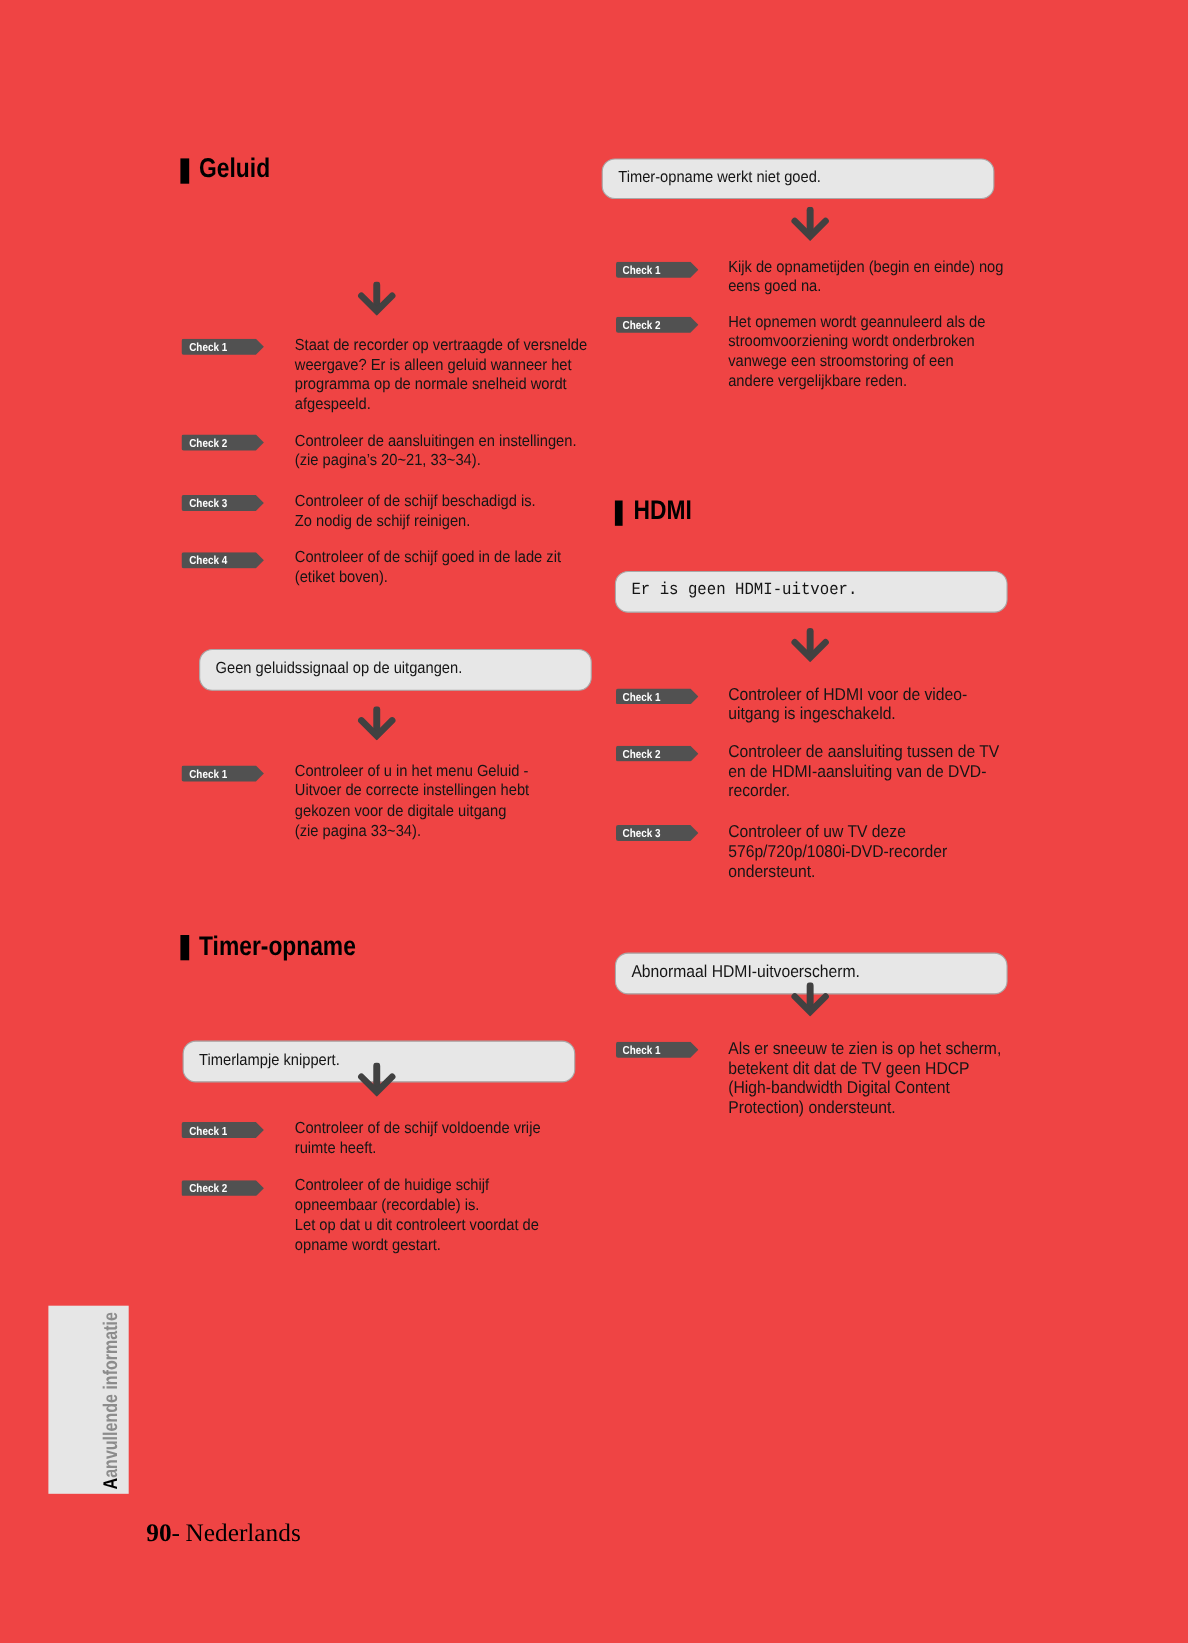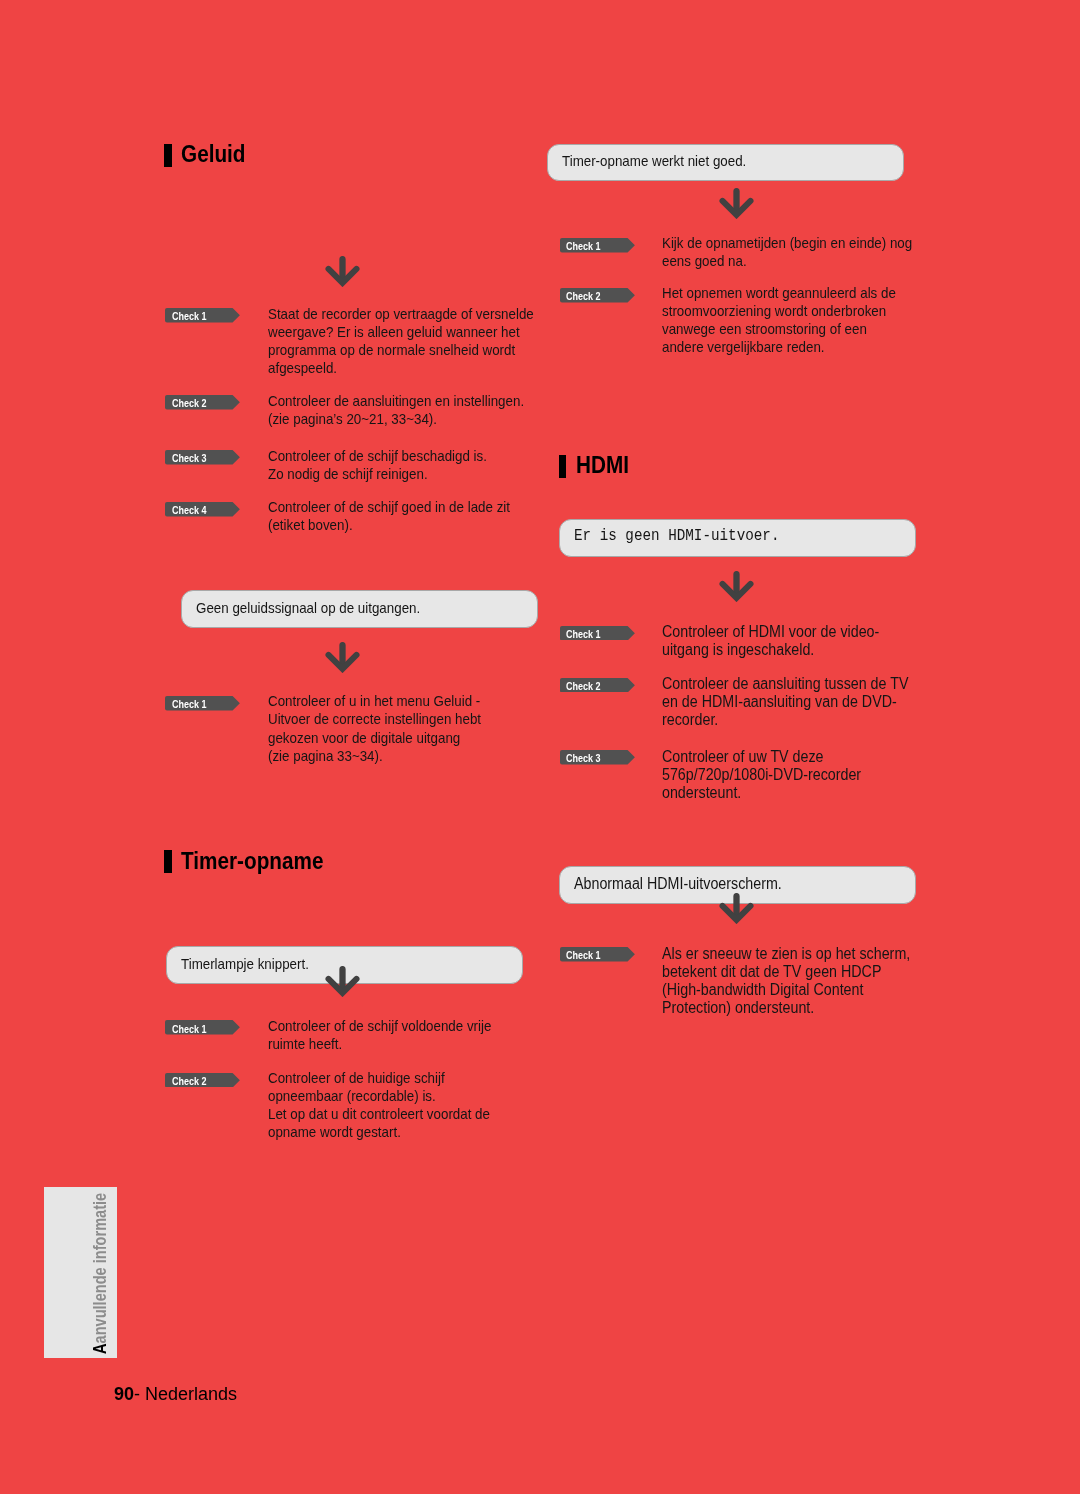--- a/index.html
+++ b/index.html
@@ -59,21 +59,21 @@
     transform-origin:left top;transform:rotate(-90deg);
   }
   .sidetab .label .inner{
     position:absolute;left:4.2px;top:46.8px;
     font-size:18px;font-weight:bold;color:#8c8c8c;white-space:nowrap;line-height:18px;
     transform:scaleX(0.81);transform-origin:left top;
   }
   .sidetab .label b{color:#000;font-weight:bold;}
 
   
-  .footer{position:absolute;left:114px;top:1384.7px;font-size:18px;line-height:18px;color:#000;white-space:pre;}
+  .footer{position:absolute;left:133px;top:1384.7px;font-size:23px;line-height:18px;color:#000;white-space:pre;font-family:Liberation Serif, serif;}
   .footer .num{font-weight:bold;}
   .footer .lang{margin-left:5px;}
 </style>
 </head>
 <body>
 
 <div class="page">
   <div class="sec-head" style="left:164.2px;top:143.7px;">
     <span class="bar"></span>
     <span class="txt">Geluid</span>

